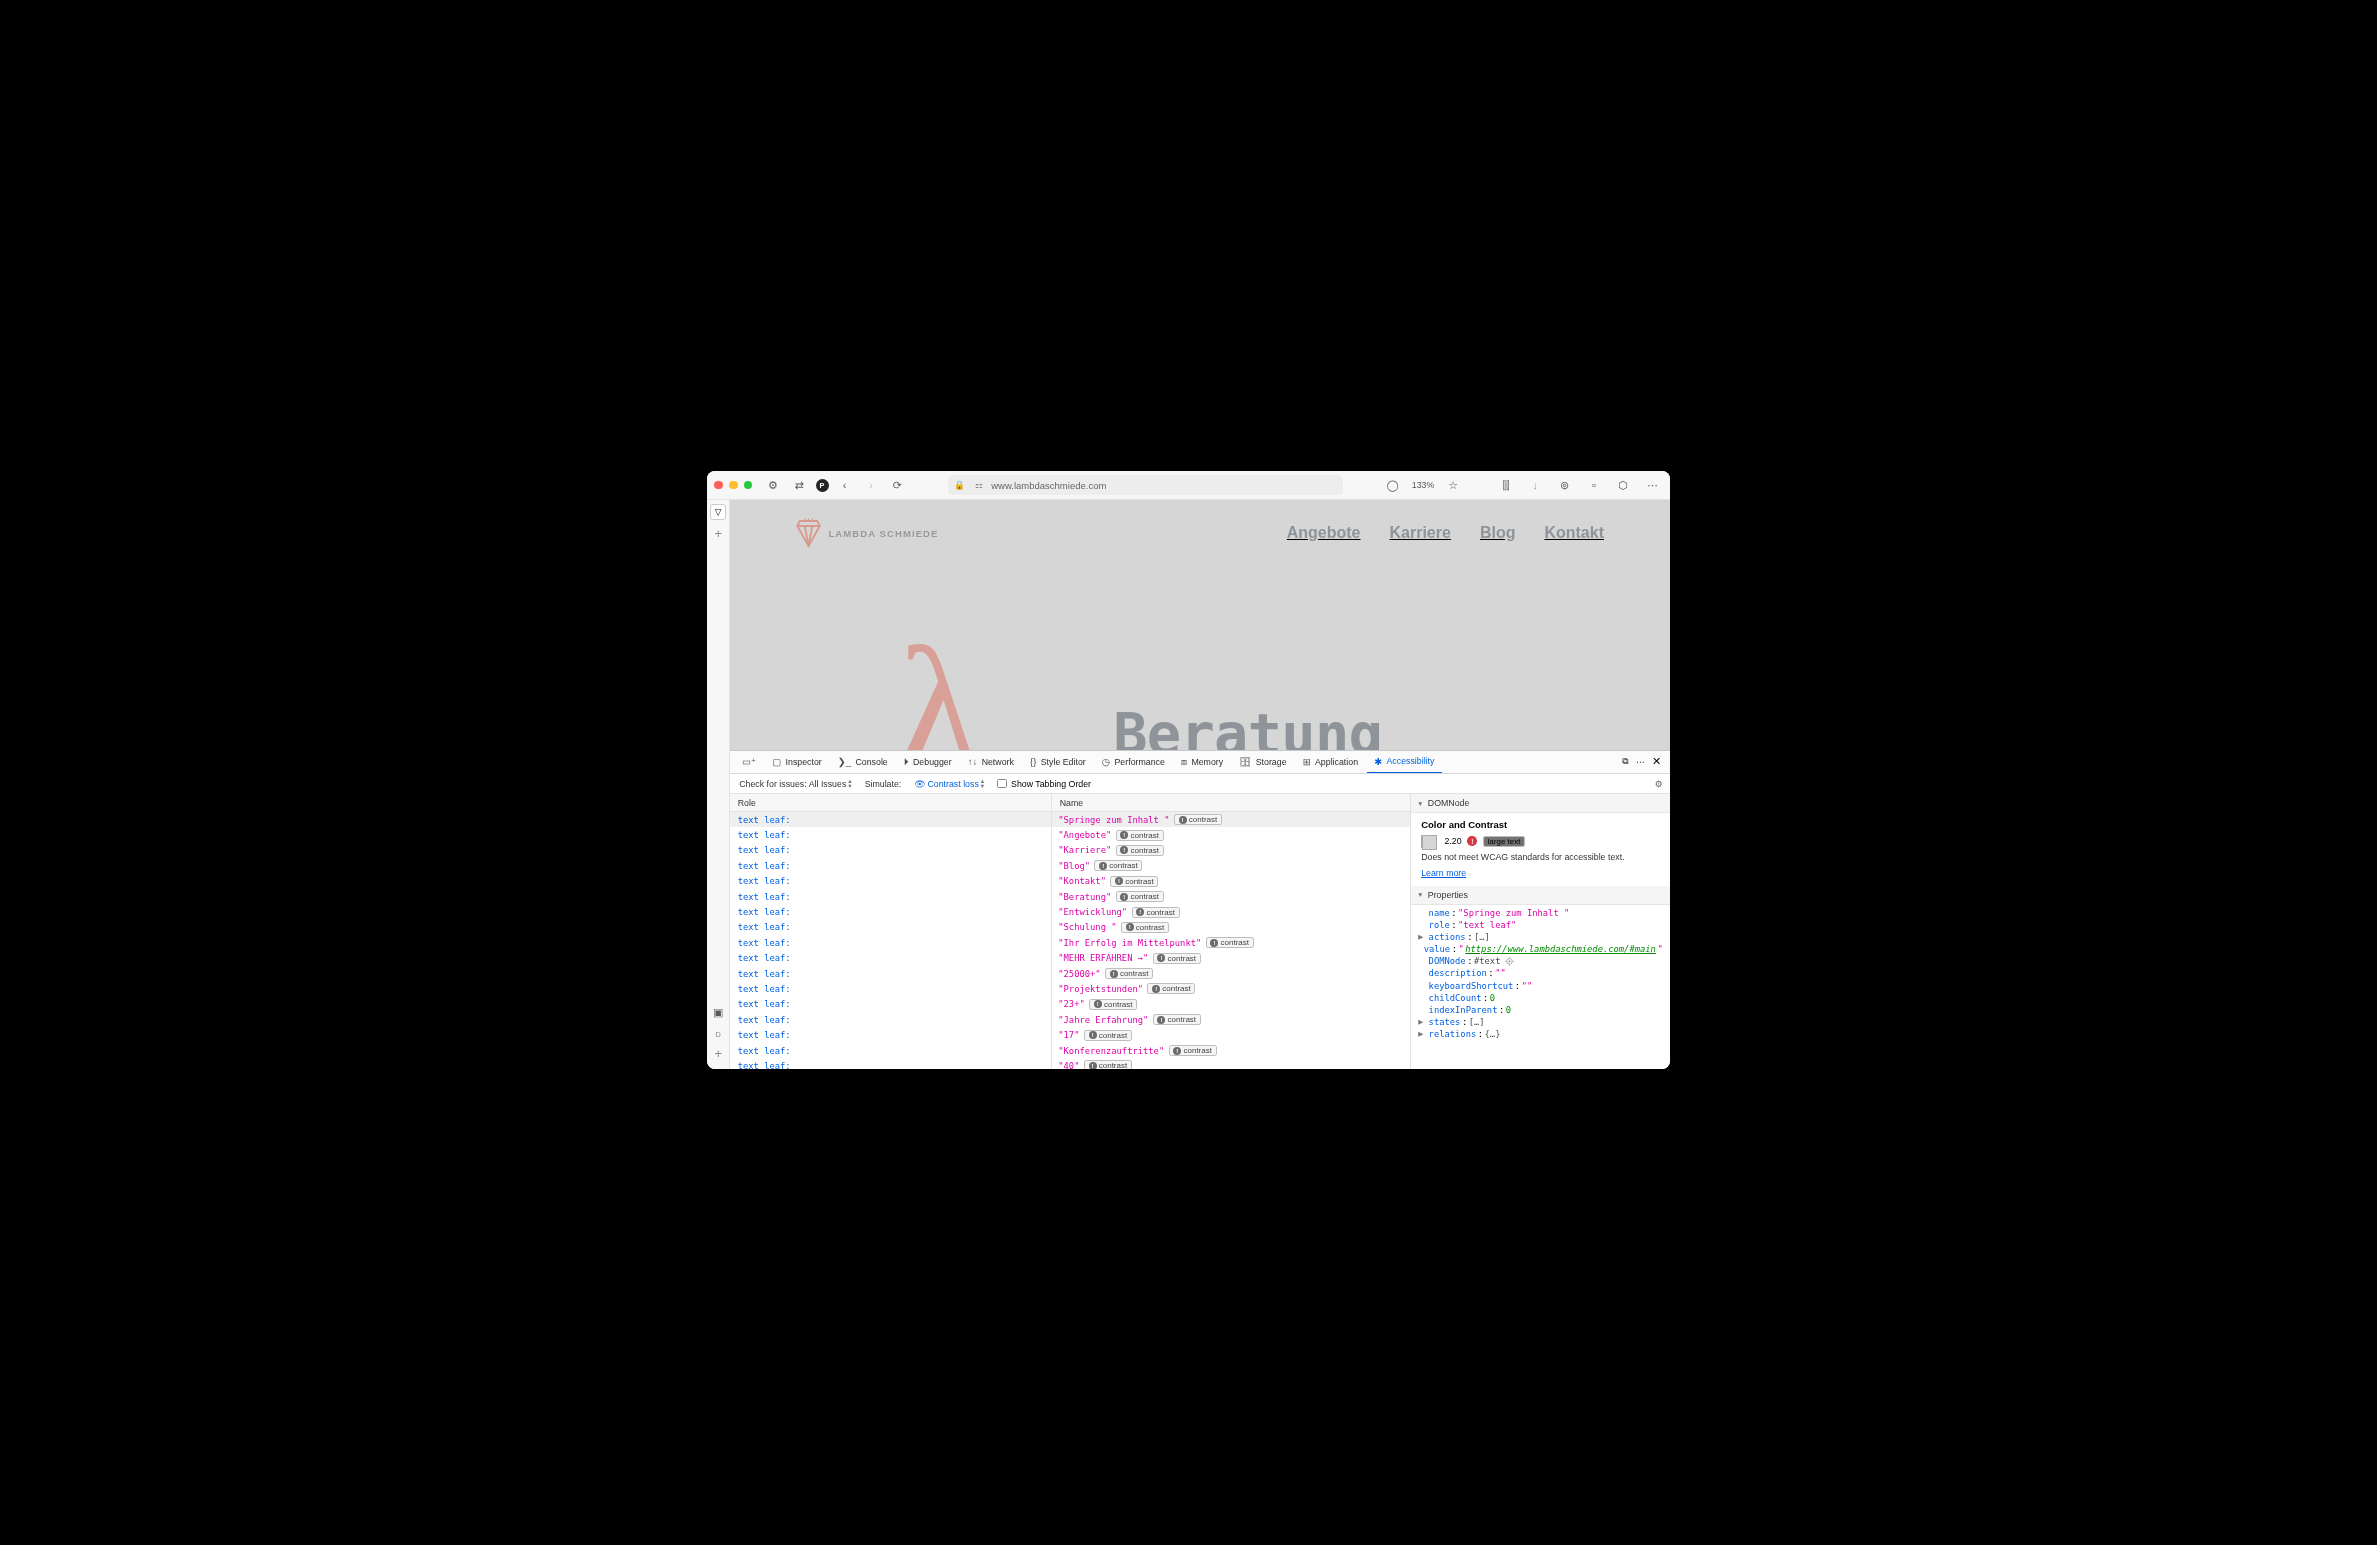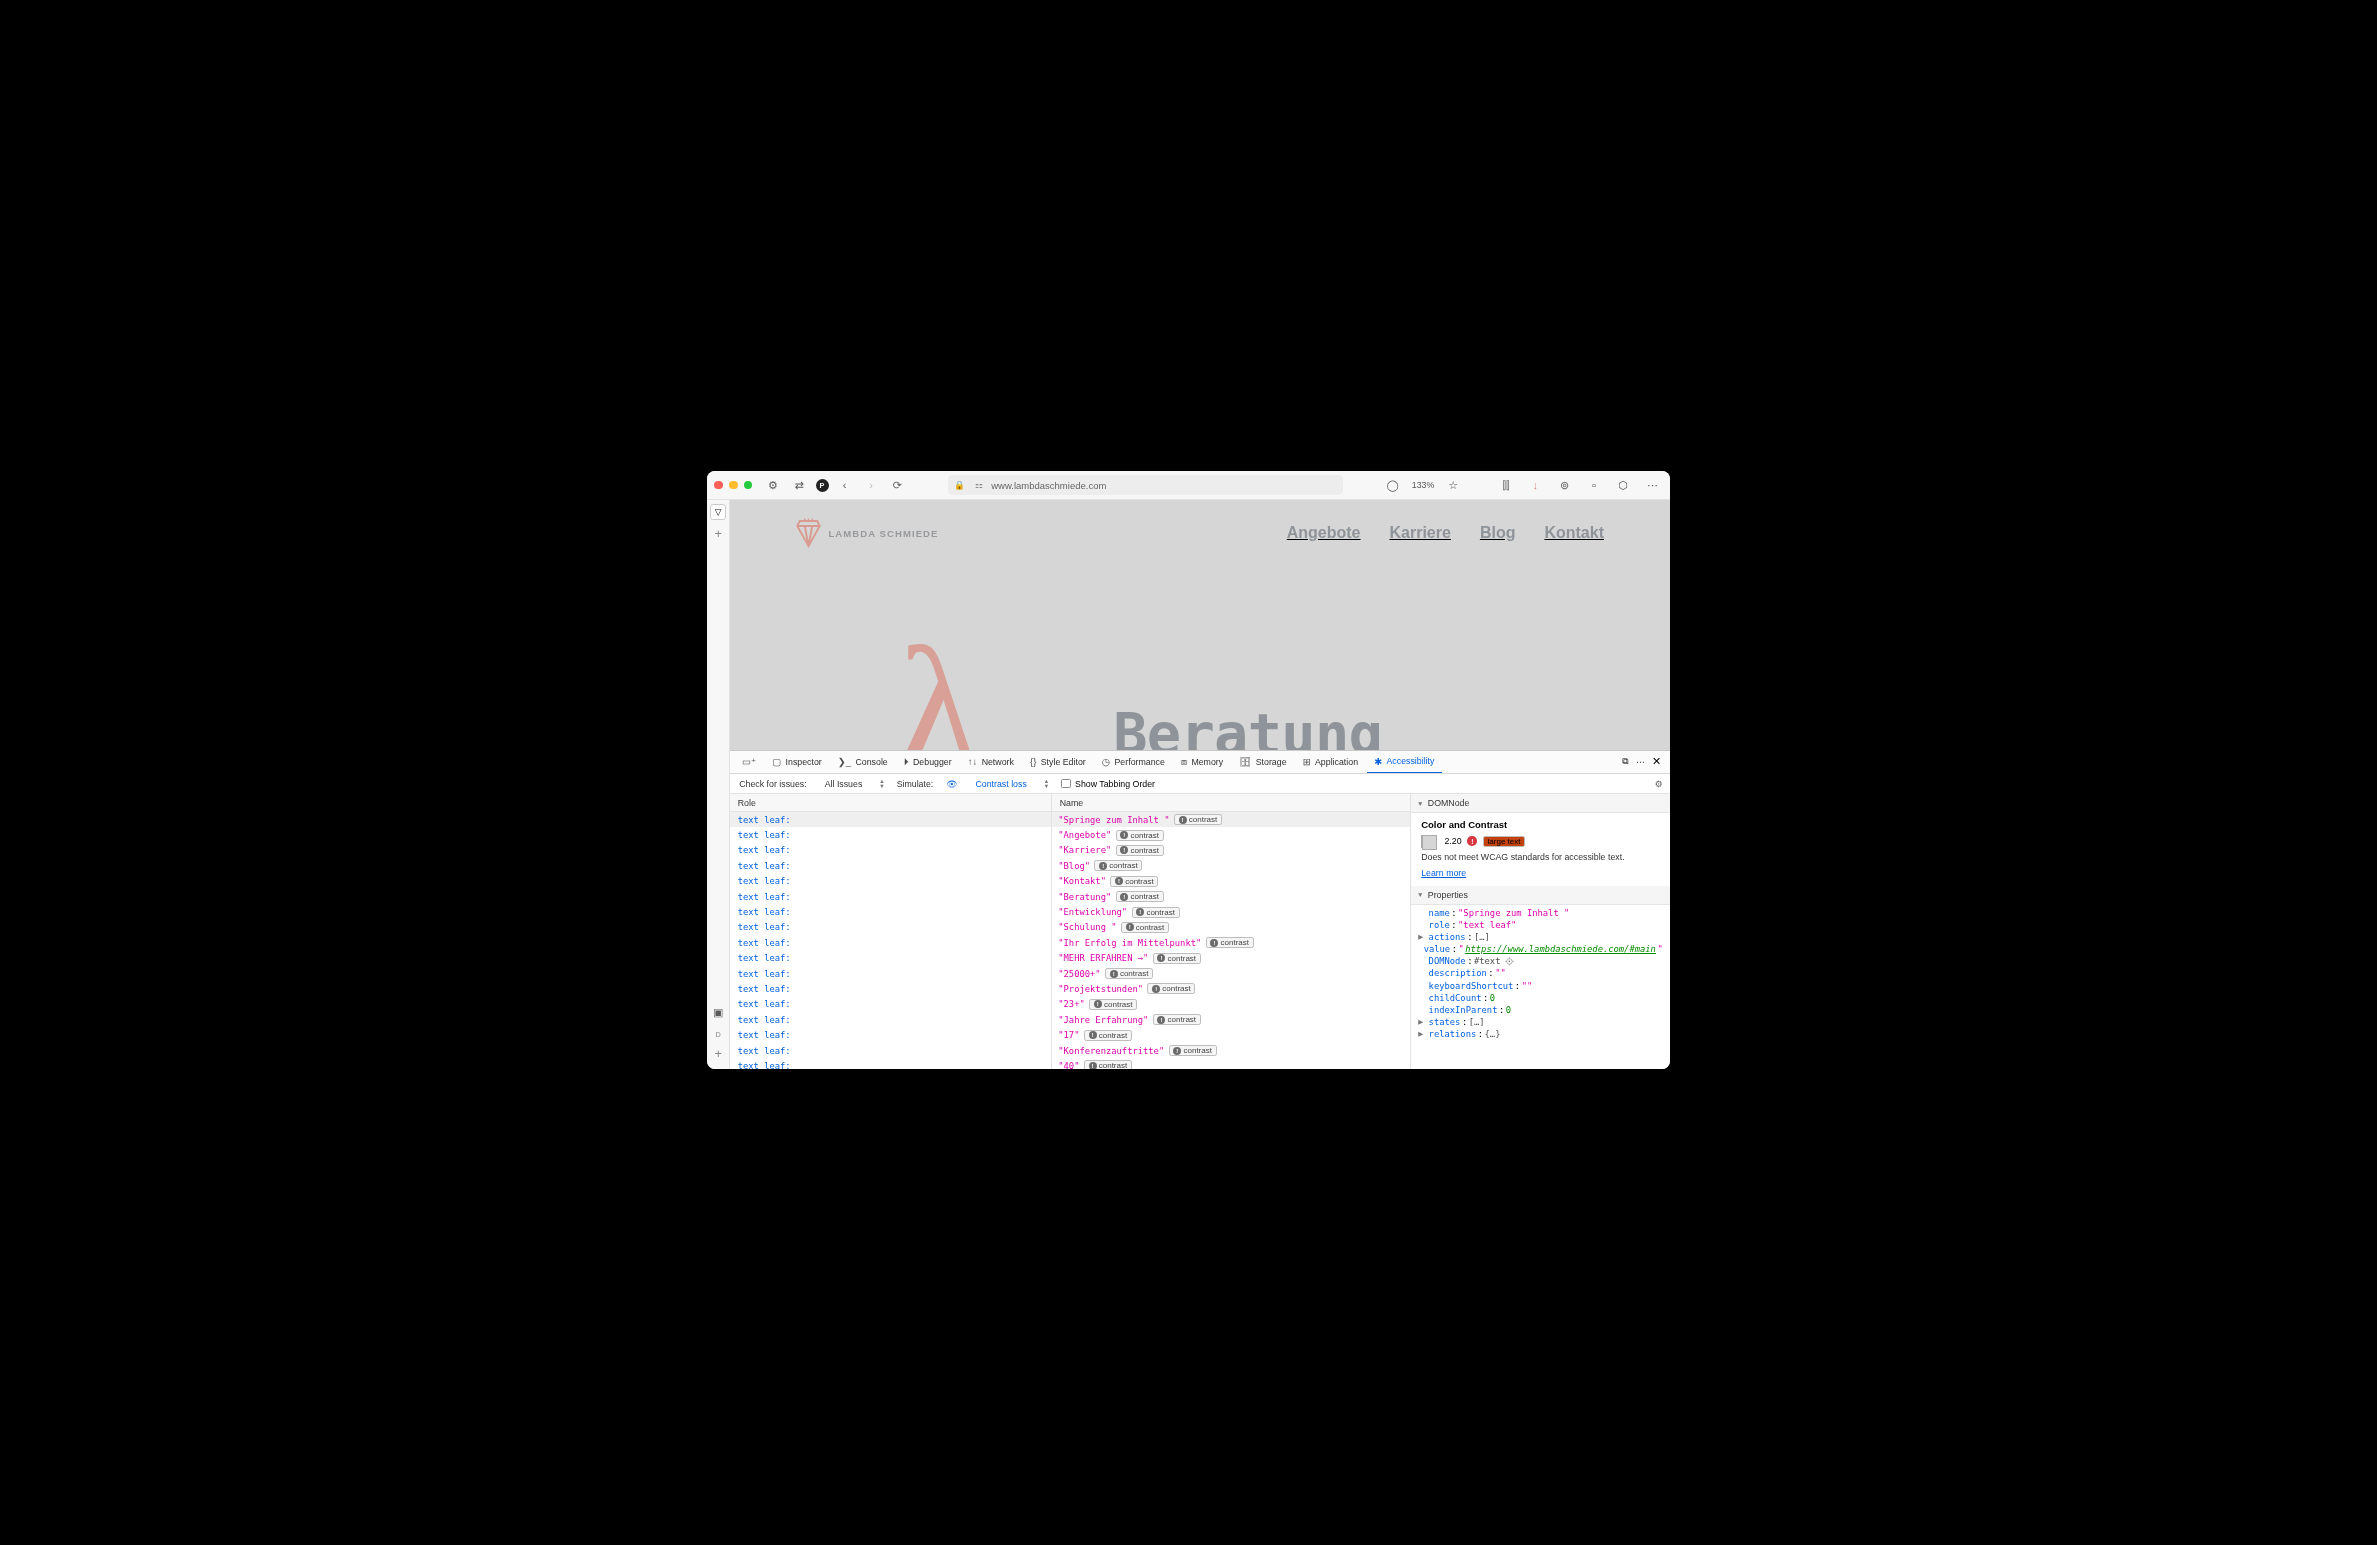--- a/index.html
+++ b/index.html
@@ -48,21 +48,21 @@
 .devtools { height:319px; border-top:0.7px solid #c8c8c8; display:flex; flex-direction:column; background:#fff; }
 .dt-tabs { height:23.4px; display:flex; align-items:center; border-bottom:0.7px solid #d8d8d8; padding:0 4.4px; gap:1.5px; font-size:8.8px; background:#fbfbfb; }
 .dt-tab { display:flex; align-items:center; gap:4.4px; padding:0 7.3px; height:100%; color:#2e2e2e; cursor:pointer; }
 .dt-tab.active { color:#0060df; border-bottom:1.5px solid #0060df; }
 .dt-tab-ico { font-size:9.5px; color:#4e4e4e; }
 .dt-tab.active .dt-tab-ico { color:#0060df; }
 .dt-right { margin-left:auto; display:flex; align-items:center; gap:7.3px; padding-right:4.4px; }
 .dt-close { font-size:11px; }
 
 .dt-filters { height:20.5px; display:flex; align-items:center; gap:13px; padding:0 7.3px 0 8.8px; border-bottom:0.7px solid #e2e2e2; font-size:8.8px; background:#fff; }
-.sel { display:flex; align-items:center; gap:18px; color:#333; }
+.sel { display:flex; align-items:center; gap:2px; color:#333; }
 .sel .arrows { font-size:6.6px; color:#777; line-height:4.4px; }
 .sel.blue { color:#0060df; }
 .chk { display:flex; align-items:center; gap:4.4px; }
 .chk-box { width:9.5px; height:9.5px; border:0.7px solid #888; border-radius:1.5px; }
 .gear { margin-left:auto; color:#555; }
 
 .dt-body { flex:1; display:flex; overflow:hidden; }
 .tree-col { width:322px; border-right:0.7px solid #e2e2e2; display:flex; flex-direction:column; }
 .col-hdr { height:17.6px; display:flex; align-items:center; padding:0 7.3px; font-size:8.8px; border-bottom:0.7px solid #e2e2e2; background:#f7f7f7; color:#333; }
 .rows { flex:1; overflow:auto; font-family:ui-monospace,Menlo,monospace; font-size:8.8px; }
@@ -80,21 +80,21 @@
 .side-col { width:259px; display:flex; flex-direction:column; font-size:8.8px; overflow:auto; }
 .sec-hdr { height:19px; display:flex; align-items:center; gap:4.4px; padding:0 5.9px; background:#f5f5f5; border-bottom:0.7px solid #e5e5e5; color:#333; }
 .twisty { font-size:6.6px; color:#777; }
 .checks { padding:5.9px 10.2px 7.3px 10.2px; display:flex; flex-direction:column; gap:4.4px; }
 .cc-title { font-weight:600; font-size:9.5px; }
 .cc-row { display:flex; align-items:center; gap:5.9px; }
 .swatch { width:13px; height:13px; background:#949799; border:0.7px solid #aaa; position:relative; }
 .swatch::after { content:""; position:absolute; right:-3.7px; bottom:-3.7px; width:13px; height:13px; background:#d6d6d6; border:0.7px solid #aaa; }
 .ratio { font-size:8.8px; margin-left:4.4px; }
 .err-dot { width:9.5px; height:9.5px; border-radius:50%; background:#d7373f; color:#fff; display:flex; align-items:center; justify-content:center; font-size:6.6px; font-weight:700; }
-.lg { border:0.7px solid #bdbdbd; border-radius:2.2px; padding:0 3.7px; font-size:8px; background:#c2410c; }
+.lg { border:0.7px solid #bdbdbd; border-radius:2.2px; padding:0 3.7px; font-size:8px; background:#737373; }
 .cc-msg { color:#333; line-height:1.35; }
 .learn { color:#0060df; text-decoration:underline; }
 .props { padding:2.9px 7.3px 5.9px 7.3px; display:flex; flex-direction:column; gap:2.2px; font-family:ui-monospace,Menlo,monospace; }
 .prop { display:flex; align-items:center; gap:1.5px; }
 .pk { color:#0060df; }
 .pv-str { color:#dd00a9; }
 .pv-num { color:#058b00; }
 .pv-obj { color:#4c4c4c; }
 .pv-link { color:#058b00; font-style:italic; text-decoration:underline; }
 .ptw { color:#777; width:8.8px; font-size:6.6px; font-family:-apple-system,sans-serif; }

